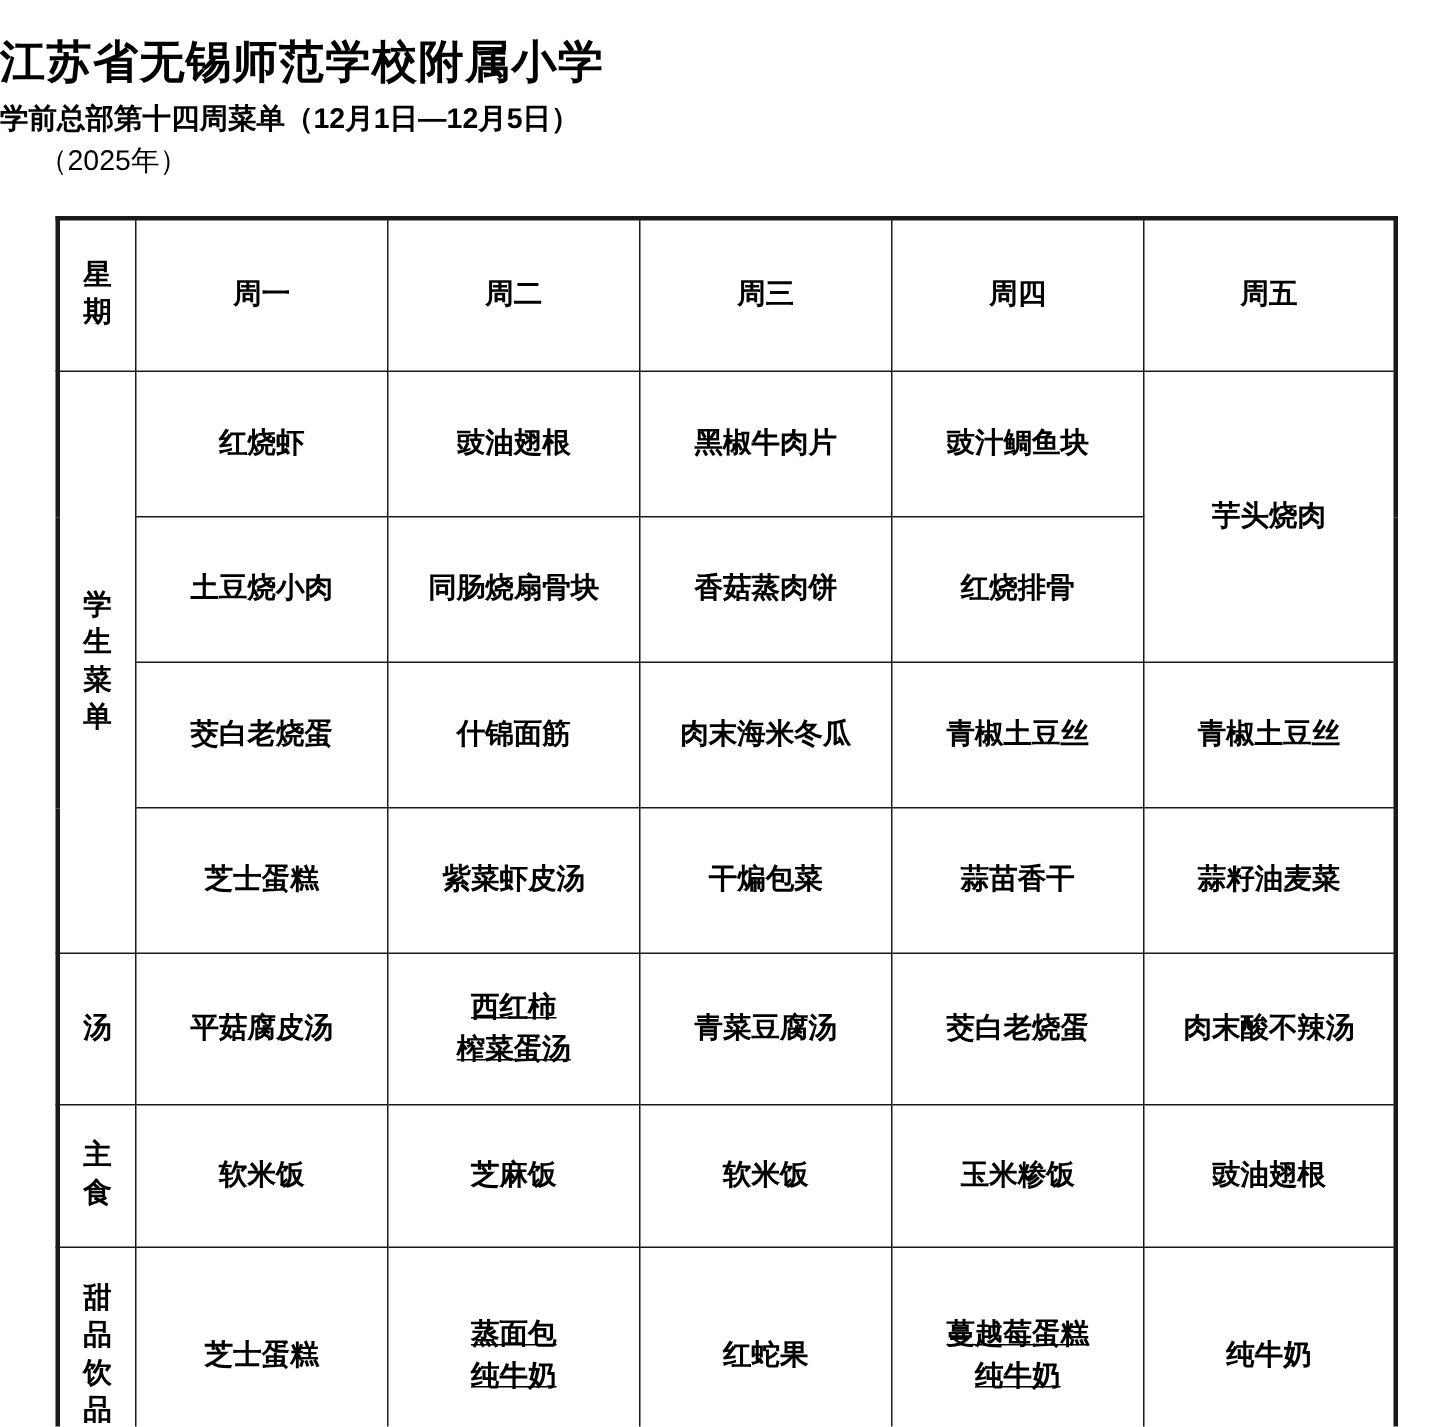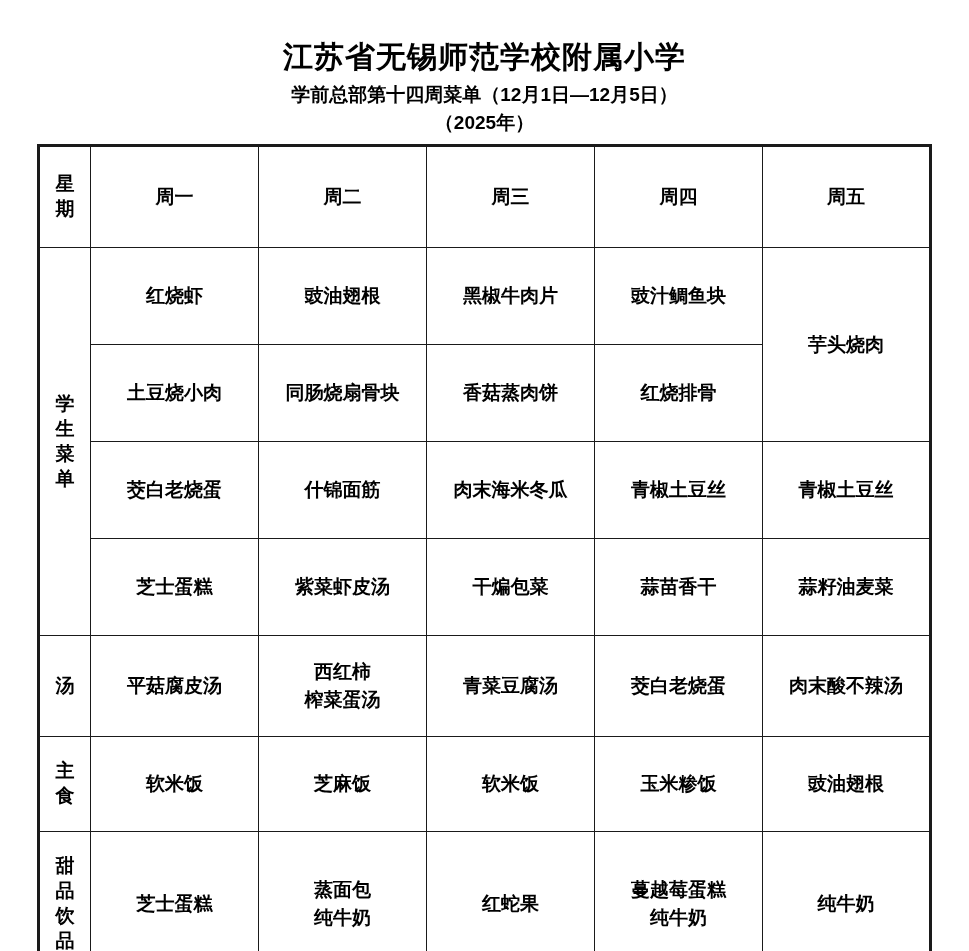--- a/index.html
+++ b/index.html
@@ -16,43 +16,43 @@
   }
   .page {
     position: relative;
     width: 969px;
     height: 951px;
     box-sizing: border-box;
   }
 
   
   .title-block {
-    padding-top: 38px;
-    text-align: center;
+    padding-top: 23px;
   }
   .school-name {
     font-size: 30px;
     font-weight: bold;
     letter-spacing: 1px;
     line-height: 1.25;
     white-space: nowrap;
   }
   .menu-subtitle {
     font-size: 19px;
     font-weight: bold;
     line-height: 1.5;
     margin-top: 5px;
     white-space: nowrap;
   }
   .menu-year {
     font-size: 19px;
-    font-weight: bold;
+    font-weight: normal;
     line-height: 1.4;
     margin-top: 1px;
     white-space: nowrap;
+    margin-left: 26px;
   }
 
   
   .table-wrap {
     position: absolute;
     left: 37px;
     top: 144px;
     width: 894px;
   }
   table.menu {
@@ -91,21 +91,21 @@
     padding: 6px 1px;
   }
 
   
   tr.r-head td { height: 92px; }
   tr.r-dish td { height: 88px; }
   tr.r-soup td { height: 92px; }
   tr.r-staple td { height: 86px; }
   tr.r-dessert td { height: 135px; }
 
-  .cell-lines { display: block; }
+  .cell-lines { display: block; text-decoration: underline; }
   .cell-lines .ln { display: block; }
 </style>
 </head>
 <body>
 
 <div class="page">
 
   <div class="title-block">
     <div class="school-name">江苏省无锡师范学校附属小学</div>
     <div class="menu-subtitle">学前总部第十四周菜单（12月1日—12月5日）</div>

